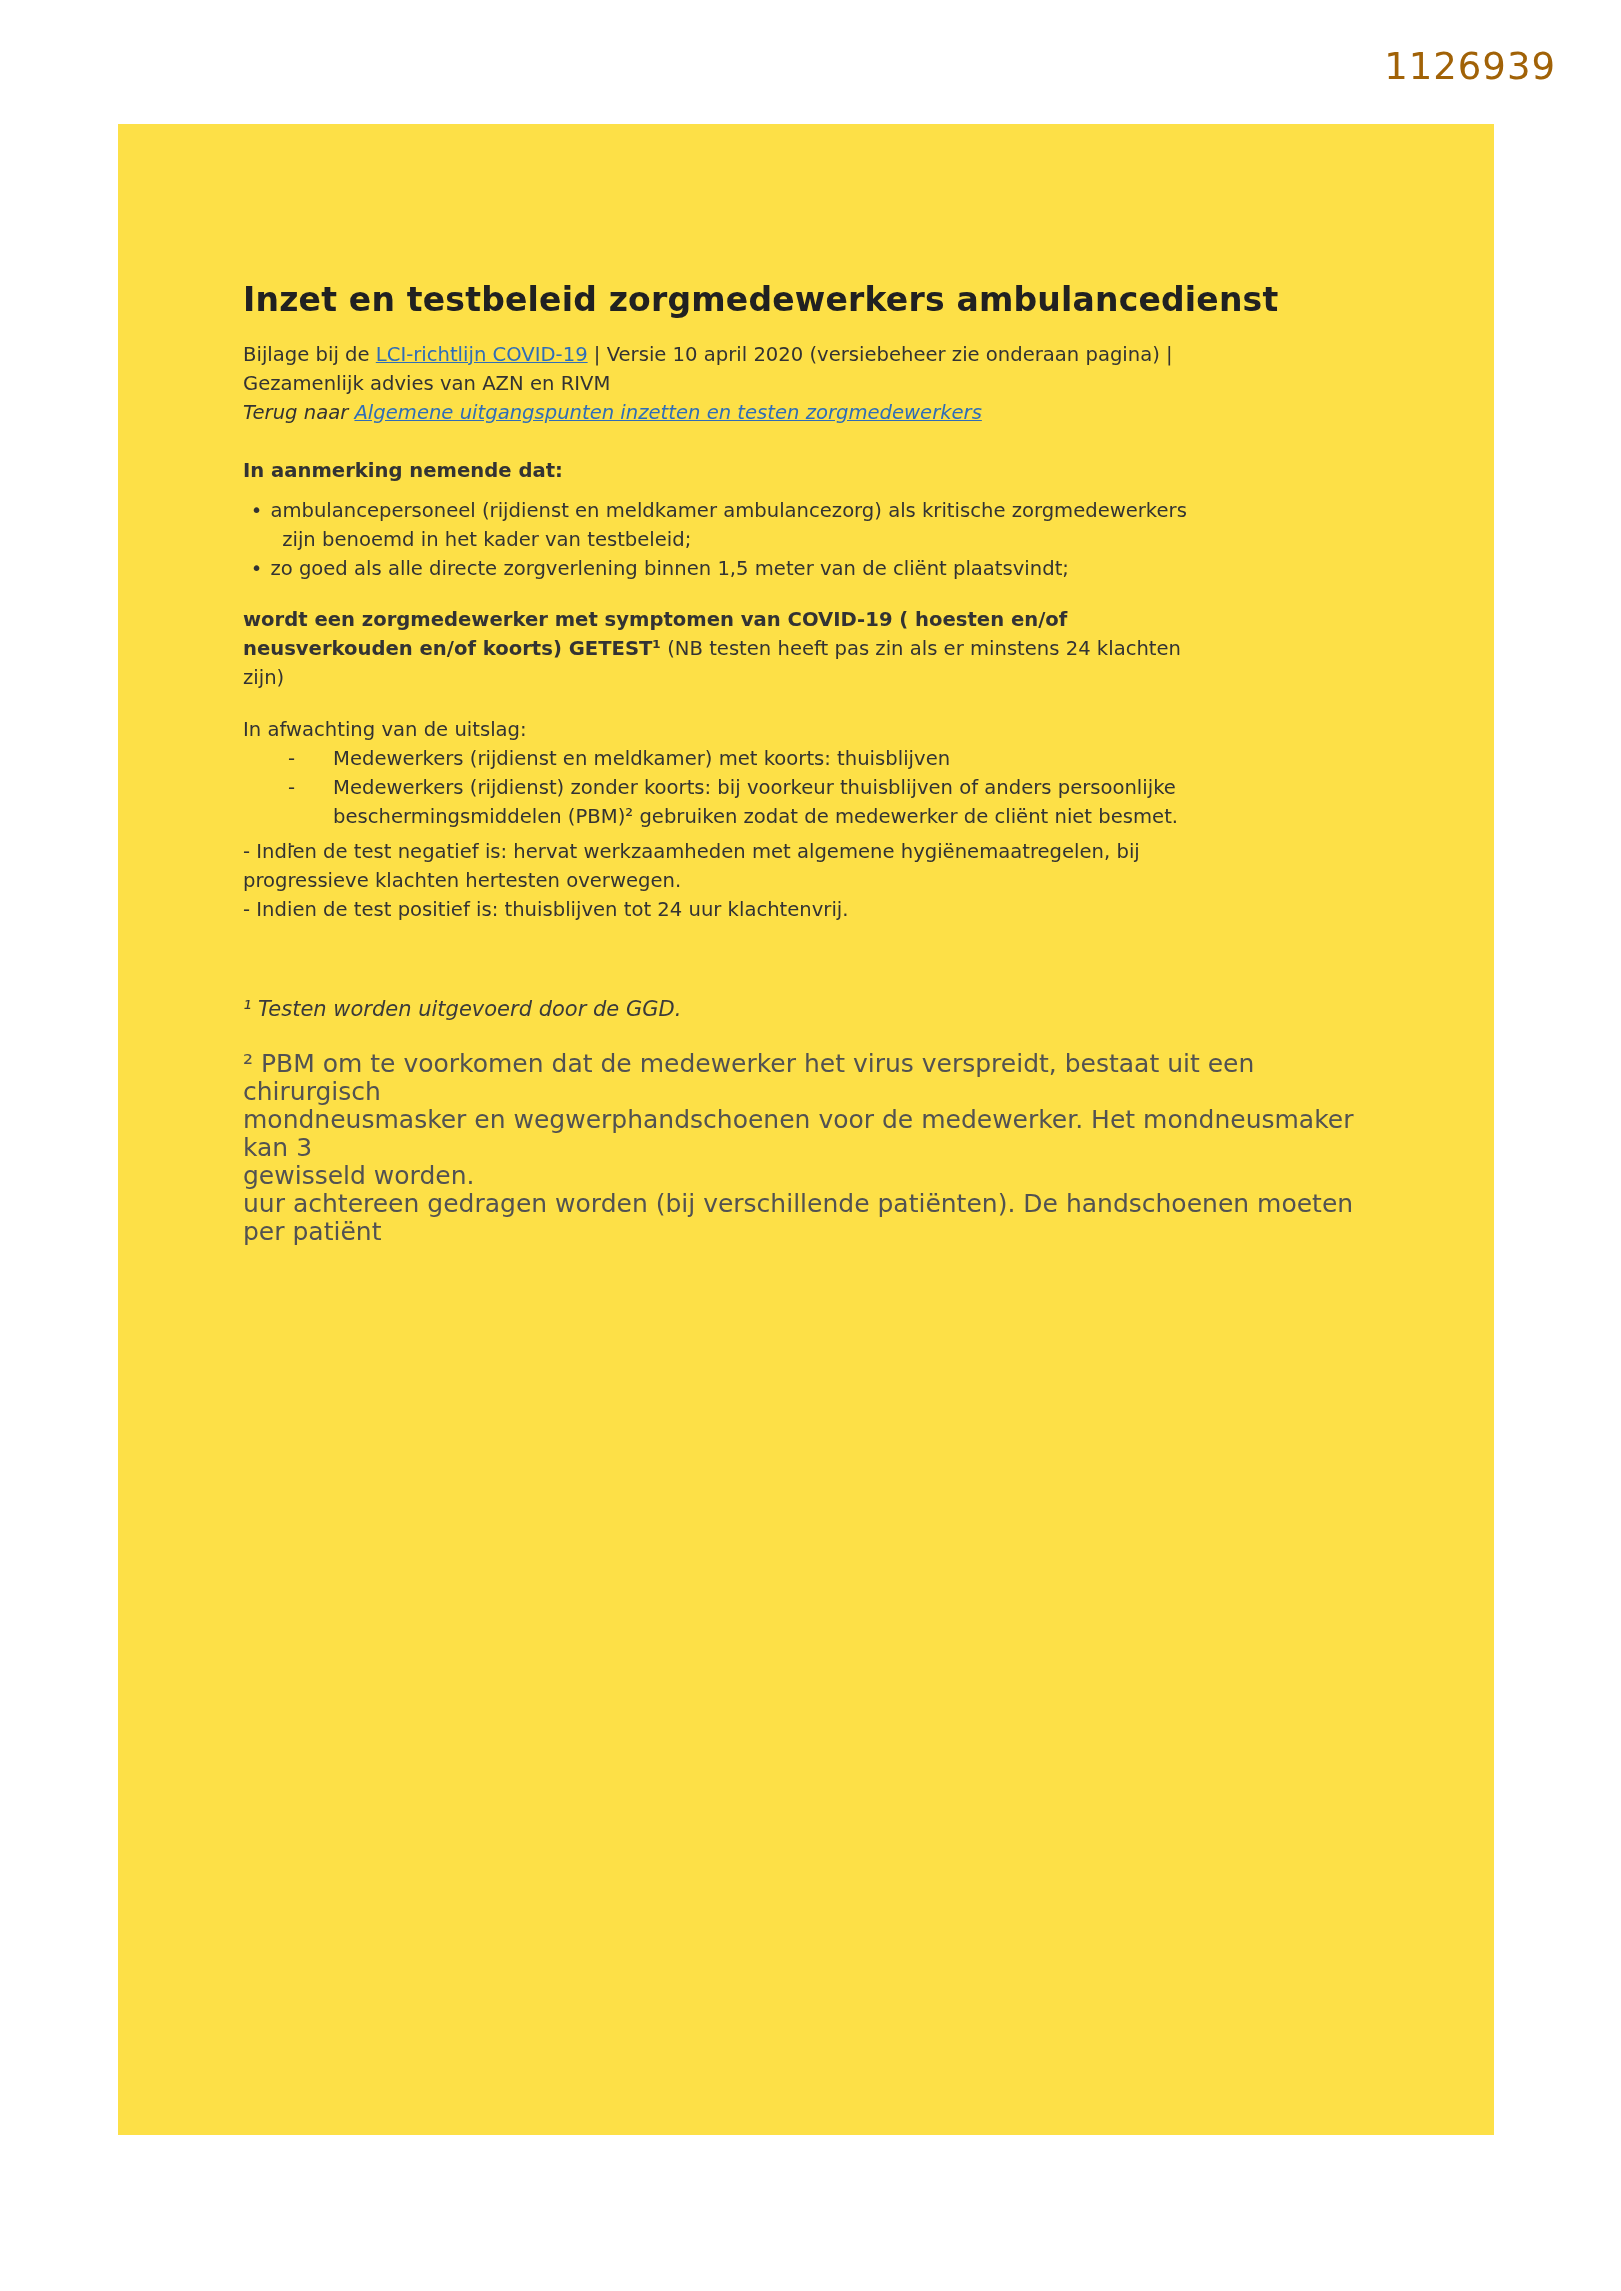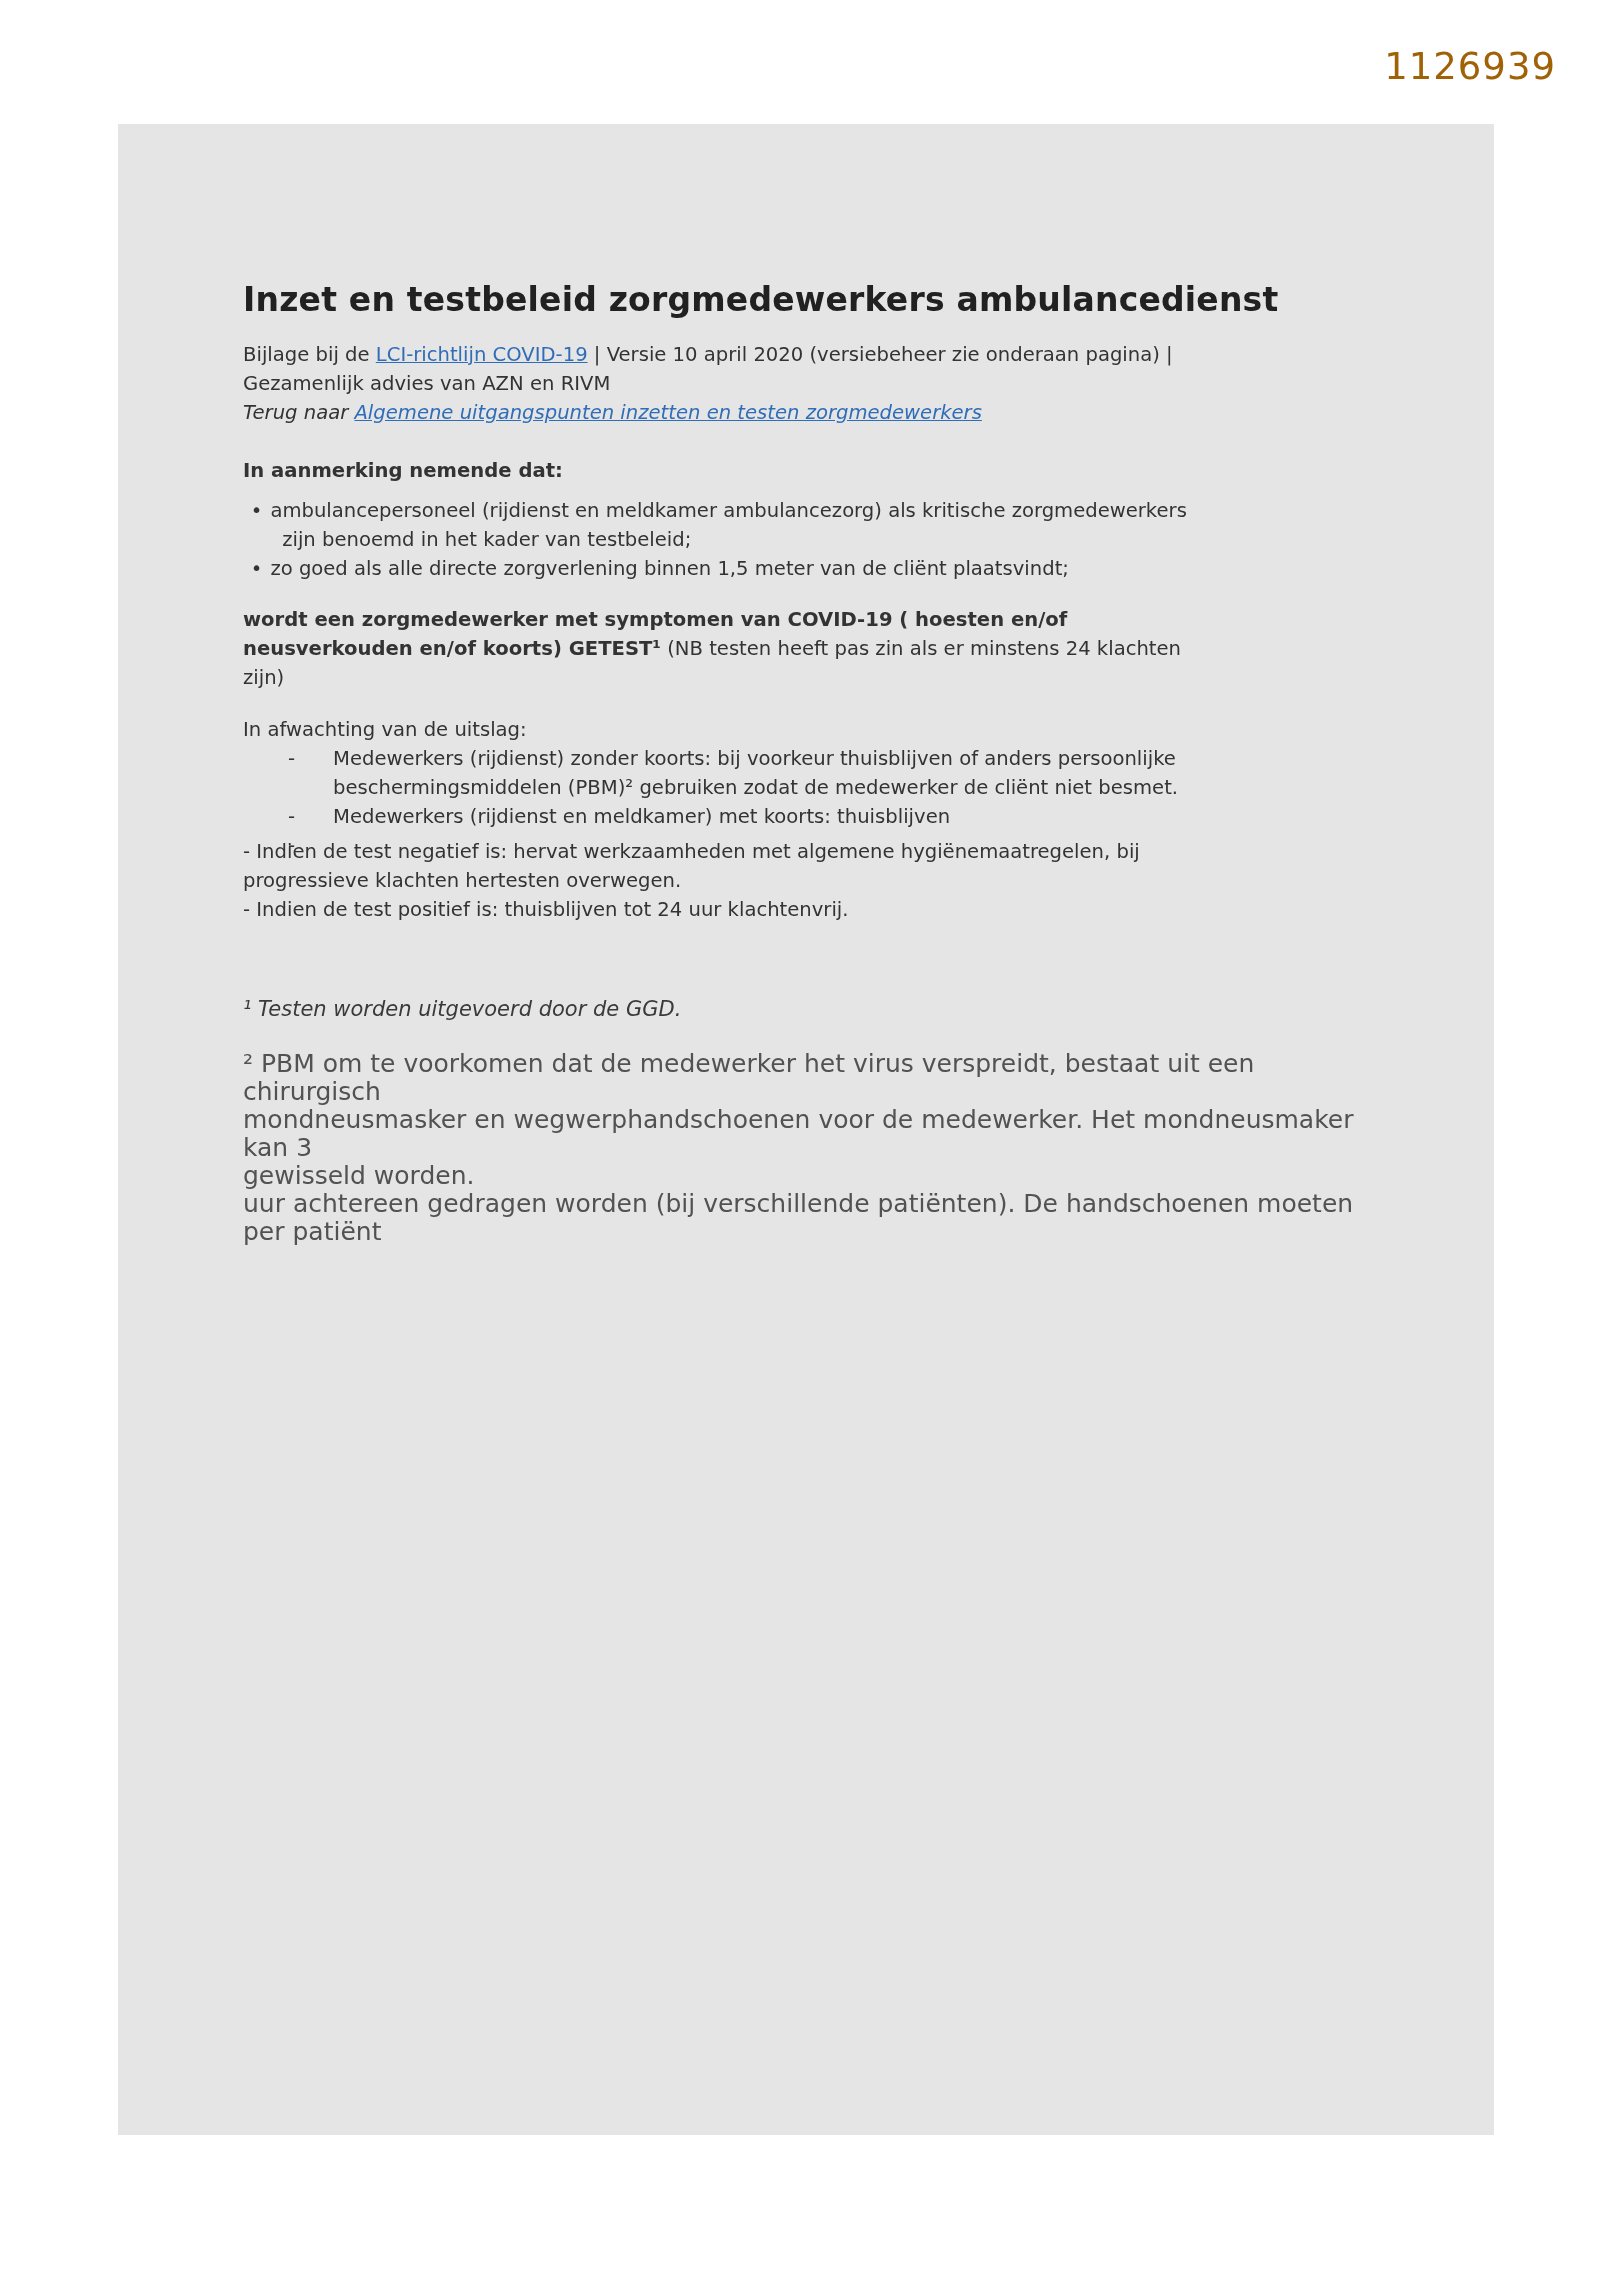--- a/index.html
+++ b/index.html
@@ -19,21 +19,21 @@
     font-size: 37px;
     color: #a16207;
     letter-spacing: 1px;
   }
   .page {
     position: absolute;
     left: 118px;
     top: 124px;
     width: 1376px;
     height: 2011px;
-    background: #e5e5e5;
+    background: #fde047;
   }
   .content {
     padding: 155px 98px 0 125px;
     font-size: 19.6px;
     line-height: 29px;
   }
   .title {
     font-size: 33px;
     line-height: 41px;
     font-weight: bold;
@@ -103,25 +103,25 @@
 
     <div class="decision">
       <div><span class="b">wordt een zorgmedewerker met symptomen van COVID-19 ( hoesten en/of</span></div>
       <div><span class="b">neusverkouden en/of koorts) GETEST¹</span><span> (NB testen heeft pas zin als er minstens 24 klachten</span></div>
       <div><span>zijn)</span></div>
     </div>
 
     <div class="h2-plain">In afwachting van de uitslag:</div>
 
     <div>
+      <div class="dash">Medewerkers (rijdienst en meldkamer) met koorts: thuisblijven</div>
       <div class="dash">
         <div>Medewerkers (rijdienst) zonder koorts: bij voorkeur thuisblijven of anders persoonlijke</div>
         <div>beschermingsmiddelen (PBM)² gebruiken zodat de medewerker de cliënt niet besmet.</div>
       </div>
-      <div class="dash">Medewerkers (rijdienst en meldkamer) met koorts: thuisblijven</div>
       <div class="dash"></div>
     </div>
 
     <div class="results">
       <div>- Indien de test negatief is: hervat werkzaamheden met algemene hygiënemaatregelen, bij</div>
       <div>progressieve klachten hertesten overwegen.</div>
       <div>- Indien de test positief is: thuisblijven tot 24 uur klachtenvrij.</div>
     </div>
 
     <div class="fn1">¹ Testen worden uitgevoerd door de GGD.</div>

